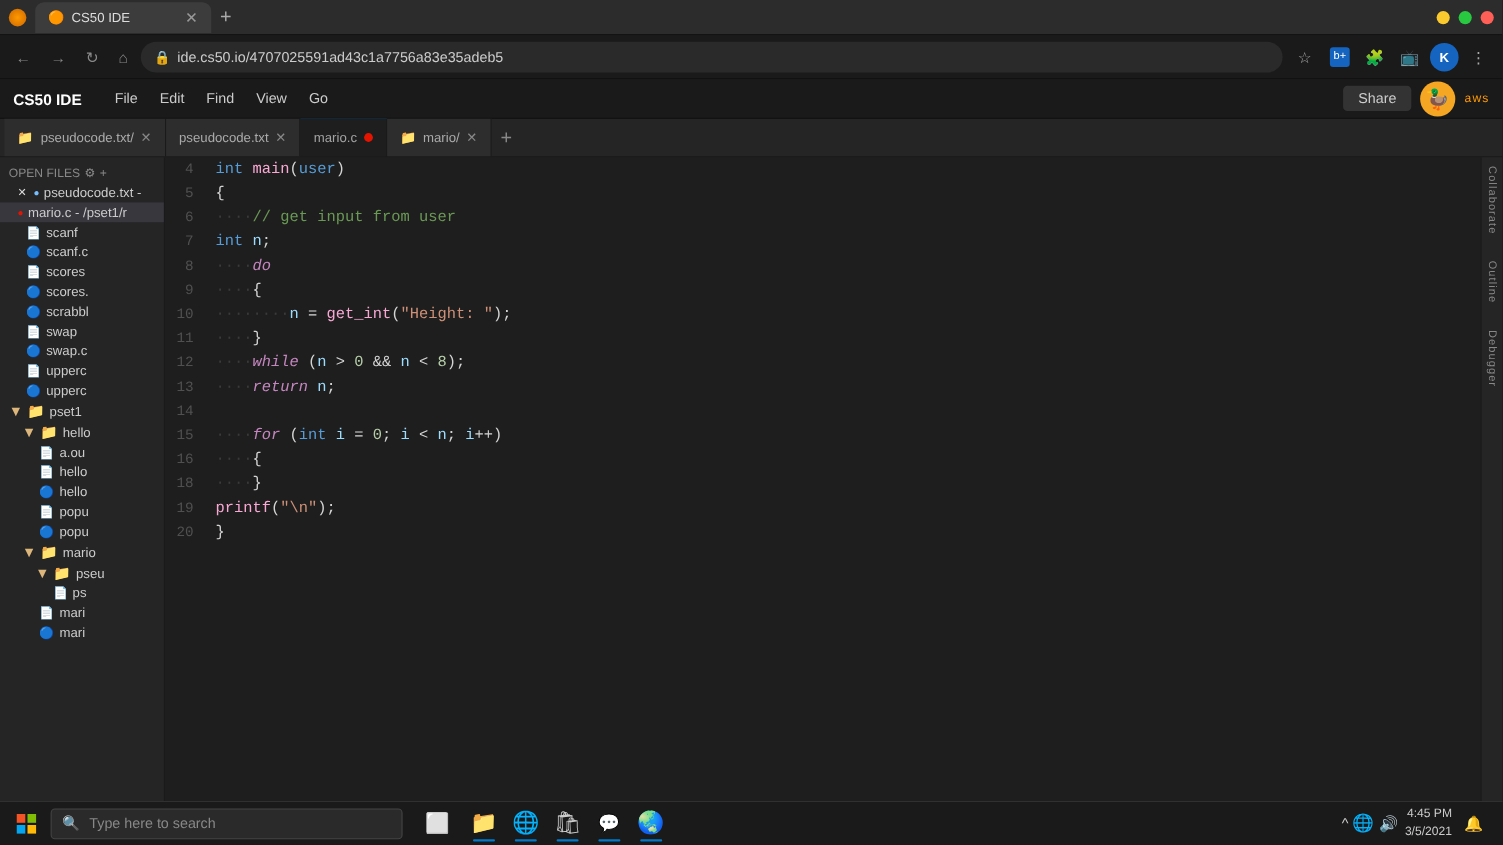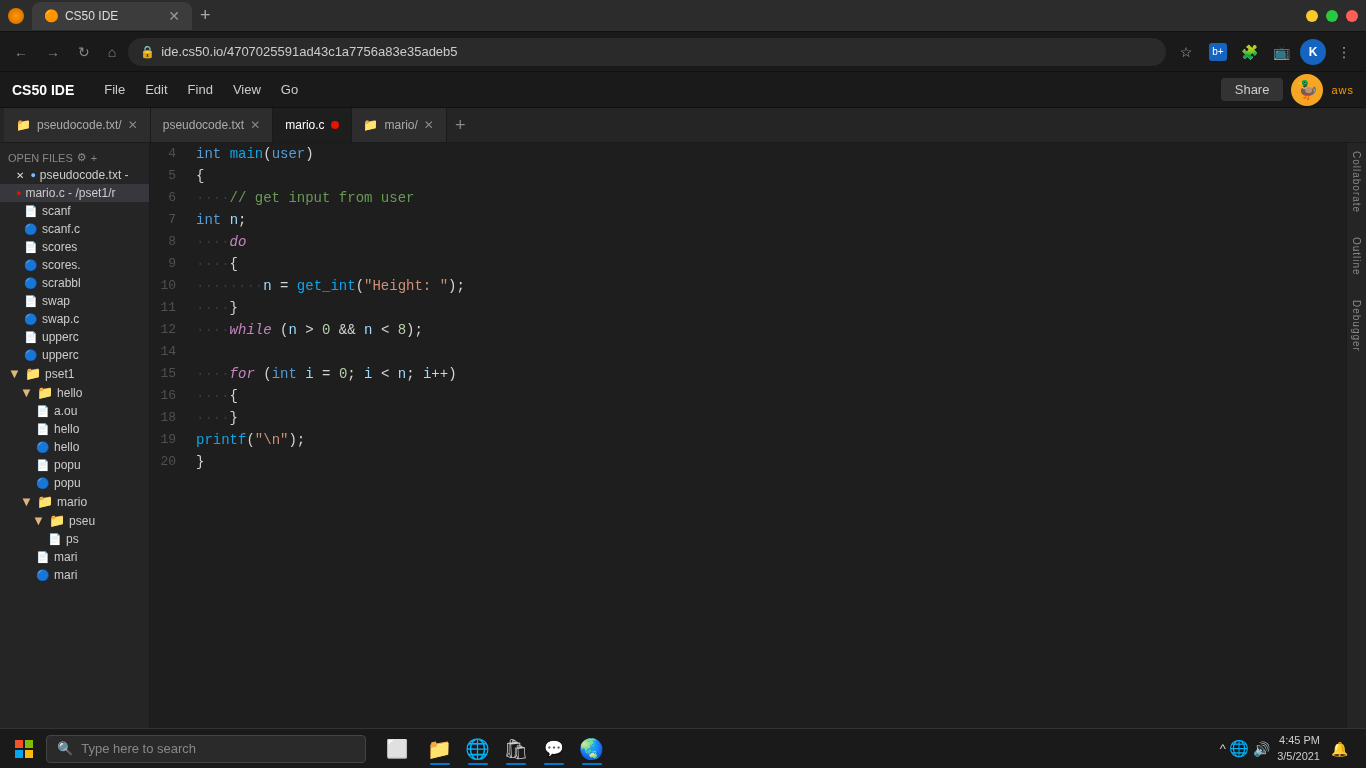--- a/index.html
+++ b/index.html
@@ -238,21 +238,21 @@
       font-size: 12px;
       color: #aaa;
       cursor: pointer;
       background: #2d2d2d;
       border-top: 1px solid transparent;
       border-right: 1px solid #1a1a1a;
       height: 35px;
     }
     .file-tab.active {
       background: #1e1e1e;
-      color: #ffffff;
+      color: #a3a3a3;
       border-top: 1px solid #007acc;
     }
     .file-tab .tab-close {
       font-size: 12px;
       color: #888;
       cursor: pointer;
     }
     .file-tab .dot {
       width: 8px; height: 8px;
       border-radius: 50%;
@@ -303,21 +303,21 @@
     }
     .line-content {
       flex: 1;
       color: #d4d4d4;
       white-space: pre;
       padding-left: 4px;
     }
     
     .kw { color: #569cd6; } 
     .kw2 { color: #c586c0; font-style: italic; } 
-    .fn { color: #0ea5e9; } 
+    .fn { color: #f9a8d4; } 
     .str { color: #ce9178; } 
     .cmt { color: #6a9955; } 
     .num { color: #b5cea8; } 
     .op { color: #d4d4d4; } 
     .var { color: #9cdcfe; } 
     .punc { color: #d4d4d4; }
     .dots { color: #3a3a3a; }
 
     
     #right-panel {
@@ -651,20 +651,24 @@
         </div>
         <div class="code-line">
           <span class="line-num">11</span>
           <span class="line-content"><span class="dots">····</span><span class="punc">}</span></span>
         </div>
         <div class="code-line">
           <span class="line-num">12</span>
           <span class="line-content"><span class="dots">····</span><span class="kw2">while</span><span class="op"> (</span><span class="var">n</span><span class="op"> &gt; </span><span class="num">0</span><span class="op"> &amp;&amp; </span><span class="var">n</span><span class="op"> &lt; </span><span class="num">8</span><span class="punc">);</span></span>
         </div>
         <div class="code-line">
+          <span class="line-num">13</span>
+          <span class="line-content"><span class="dots">····</span><span class="kw2">return</span><span class="op"> </span><span class="var">n</span><span class="punc">;</span></span>
+        </div>
+        <div class="code-line">
           <span class="line-num">14</span>
           <span class="line-content"> </span>
         </div>
         <div class="code-line">
           <span class="line-num">15</span>
           <span class="line-content"><span class="dots">····</span><span class="kw2">for</span><span class="op"> (</span><span class="kw">int</span><span class="op"> </span><span class="var">i</span><span class="op"> = </span><span class="num">0</span><span class="punc">; </span><span class="var">i</span><span class="op"> &lt; </span><span class="var">n</span><span class="punc">; </span><span class="var">i</span><span class="op">++</span><span class="punc">)</span></span>
         </div>
         <div class="code-line">
           <span class="line-num">16</span>
           <span class="line-content"><span class="dots">····</span><span class="punc">{</span></span>

